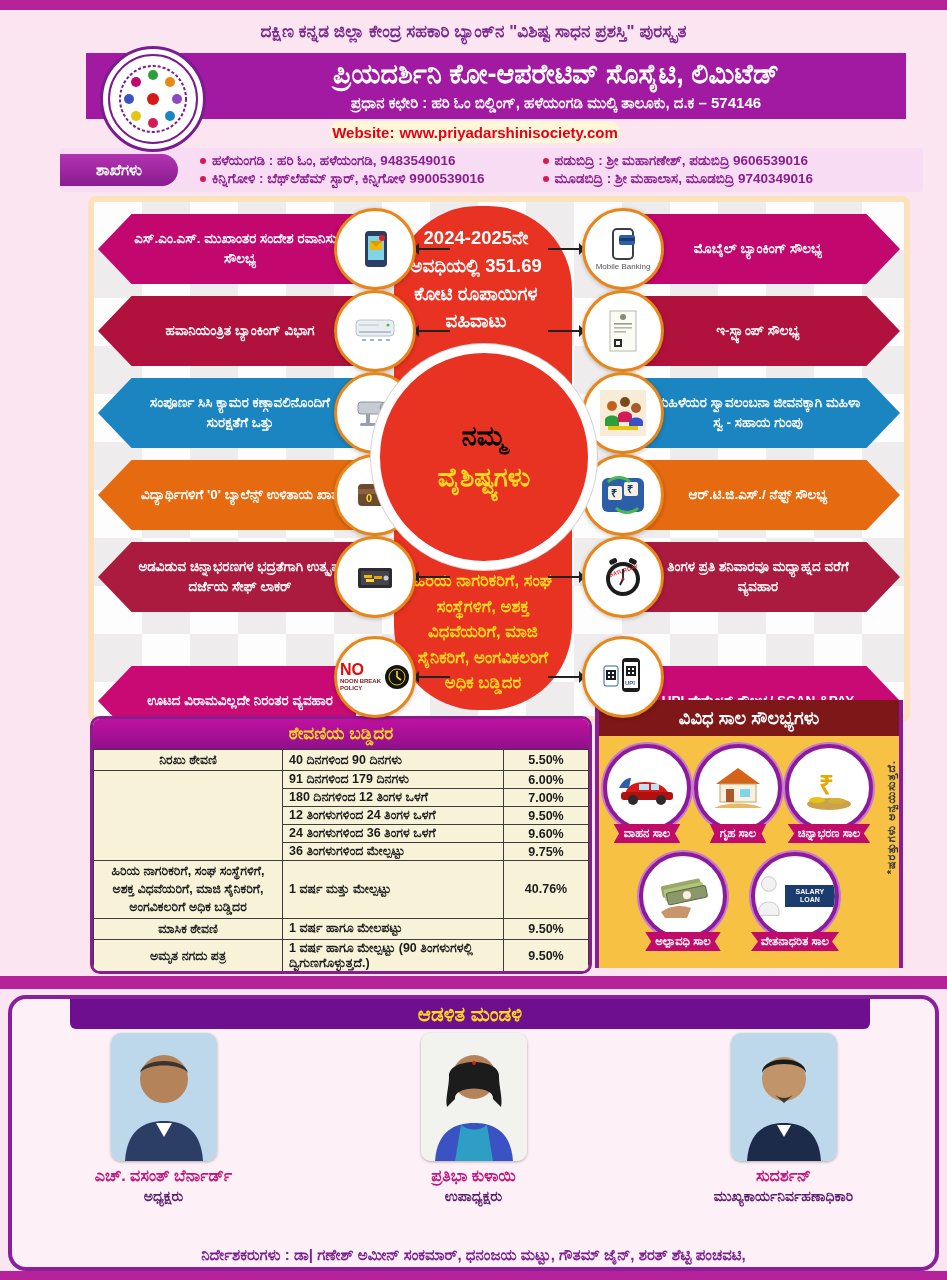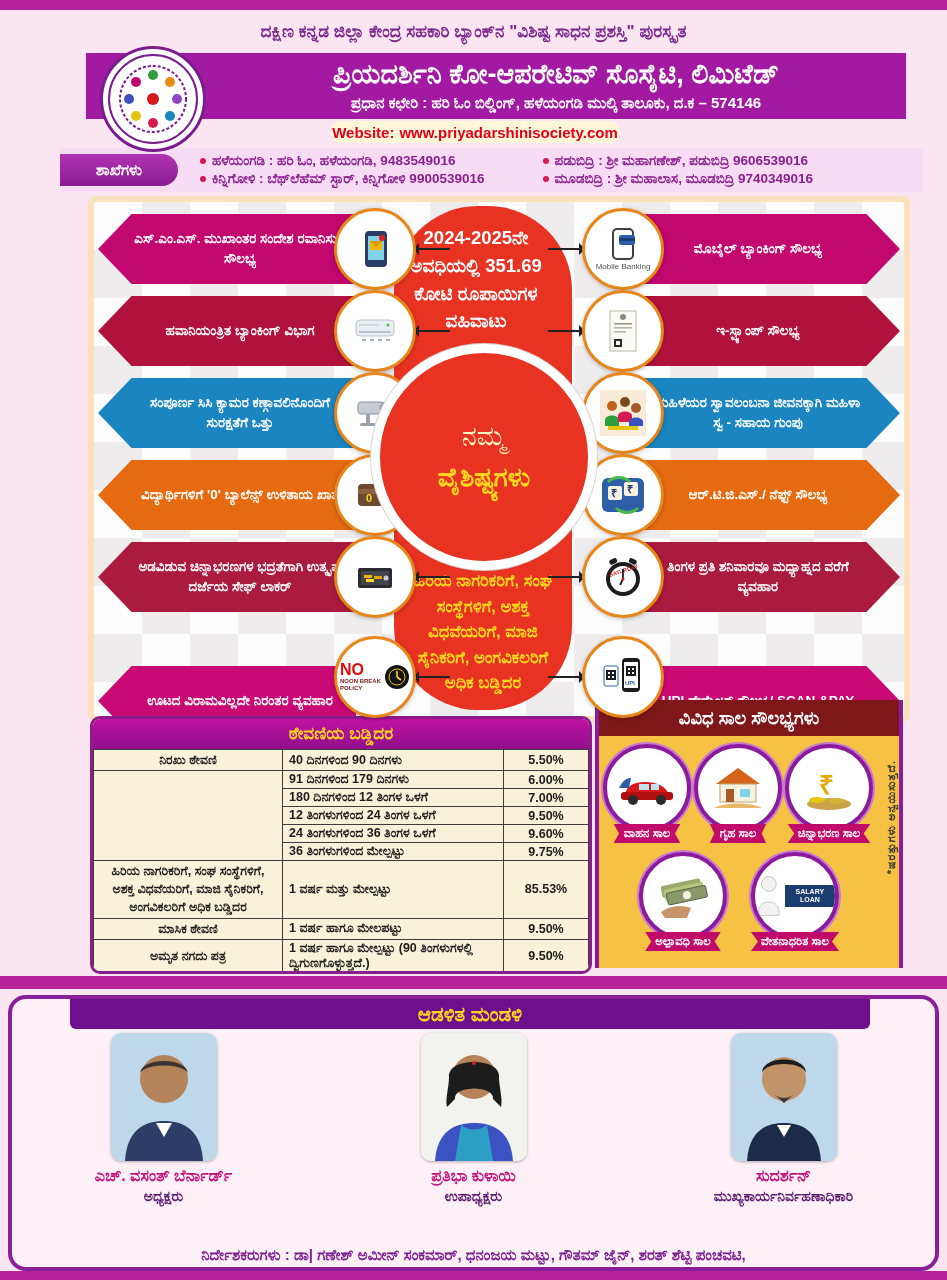--- a/index.html
+++ b/index.html
@@ -33,21 +33,21 @@
   .banner-r{width:238px;clip-path:polygon(0 0,87% 0,100% 50%,87% 100%,0 100%);padding:5px 34px 5px 8px;}
   .icircle{width:76px;height:76px;border-radius:50%;background:#fff;border:3px solid #e8861a;box-shadow:0 1px 4px rgba(0,0,0,.25);display:flex;flex-direction:column;align-items:center;justify-content:center;flex:0 0 auto;z-index:2;overflow:hidden;}
   .ov-l{margin-left:-22px;} .ov-r{margin-right:-22px;}
   .connector{position:relative;height:2px;background:#222;width:34px;flex:0 0 auto;}
   .connector.cl::before{content:"";position:absolute;left:-9px;top:-5px;border:6px solid transparent;border-right-color:#222;}
   .connector.cr::before{content:"";position:absolute;right:-9px;top:-5px;border:6px solid transparent;border-left-color:#222;}
   .center-col{position:absolute;left:300px;top:4px;width:178px;height:504px;background:#e83222;border-radius:84px;}
   .center-top{position:absolute;top:18px;left:1px;width:162px;text-align:center;color:#ffffff;font-weight:bold;font-size:18.5px;line-height:1.5;}
   .center-bottom{position:absolute;bottom:14px;left:8px;width:162px;text-align:center;color:#ffd91e;font-weight:bold;font-size:16.5px;line-height:1.55;}
   .center-circle{position:absolute;left:277px;top:142px;width:208px;height:208px;border-radius:50%;background:#e83222;border:9px solid #ffffff;display:flex;flex-direction:column;align-items:center;justify-content:center;gap:10px;z-index:3;box-shadow:0 0 0 1px #d8d2cf;}
-  .cc1{color:#fef9c3;font-weight:normal;font-size:27px;} .cc2{color:#ffd91e;font-weight:bold;font-size:26px;}
+  .cc1{color:#000000;font-weight:bold;font-size:27px;} .cc2{color:#ffd91e;font-weight:bold;font-size:26px;}
   
   .rates{position:absolute;left:90px;top:716px;width:496px;height:252px;border:3px solid #8c1b8c;border-radius:10px;overflow:hidden;background:#f8f2d9;}
   .rates-head{height:30px;background:linear-gradient(#c011a0,#90108c);color:#ffd71c;font-weight:bold;font-size:17px;display:flex;align-items:center;justify-content:center;}
   table.rt{border-collapse:collapse;width:100%;height:219px;}
   table.rt td{border:1.5px solid #3c3c3c;color:#1c1c1c;font-weight:bold;font-size:12.5px;padding:1px 6px;background:#f8f2d9;}
   td.cat{text-align:center;width:176px;line-height:1.45;}
   td.rate{text-align:center;width:72px;font-size:14px;}
   
   .loans{position:absolute;left:595px;top:700px;width:300px;height:268px;background:#f7c243;border-left:4px solid #8c1b9c;border-right:4px solid #8c1b9c;}
   .loans-head{height:36px;background:#7e1818;color:#ffffff;font-weight:bold;font-size:18px;display:flex;align-items:center;justify-content:center;}
@@ -352,21 +352,21 @@
             <td>24 ತಿಂಗಳುಗಳಿಂದ 36 ತಿಂಗಳ ಒಳಗೆ</td>
             <td class="rate">9.60%</td>
           </tr>
       <tr>
             <td>36 ತಿಂಗಳುಗಳಿಂದ ಮೇಲ್ಪಟ್ಟು</td>
             <td class="rate">9.75%</td>
           </tr>
       <tr>
         <td class="cat">ಹಿರಿಯ ನಾಗರಿಕರಿಗೆ, ಸಂಘ ಸಂಸ್ಥೆಗಳಿಗೆ, ಅಶಕ್ತ ವಿಧವೆಯರಿಗೆ, ಮಾಜಿ ಸೈನಿಕರಿಗೆ, ಅಂಗವಿಕಲರಿಗೆ ಅಧಿಕ ಬಡ್ಡಿದರ</td>
         <td>1 ವರ್ಷ ಮತ್ತು ಮೇಲ್ಪಟ್ಟು</td>
-        <td class="rate">85.53%</td>
+        <td class="rate">40.76%</td>
       </tr>
       <tr>
         <td class="cat">ಮಾಸಿಕ ಠೇವಣಿ</td>
         <td>1 ವರ್ಷ ಹಾಗೂ ಮೇಲಪಟ್ಟು</td>
         <td class="rate">9.50%</td>
       </tr>
       <tr>
         <td class="cat">ಅಮೃತ ನಗದು ಪತ್ರ</td>
         <td>1 ವರ್ಷ ಹಾಗೂ ಮೇಲ್ಪಟ್ಟು (90 ತಿಂಗಳುಗಳಲ್ಲಿ ದ್ವಿಗುಣಗೊಳ್ಳುತ್ತದೆ.)</td>
         <td class="rate">9.50%</td>

